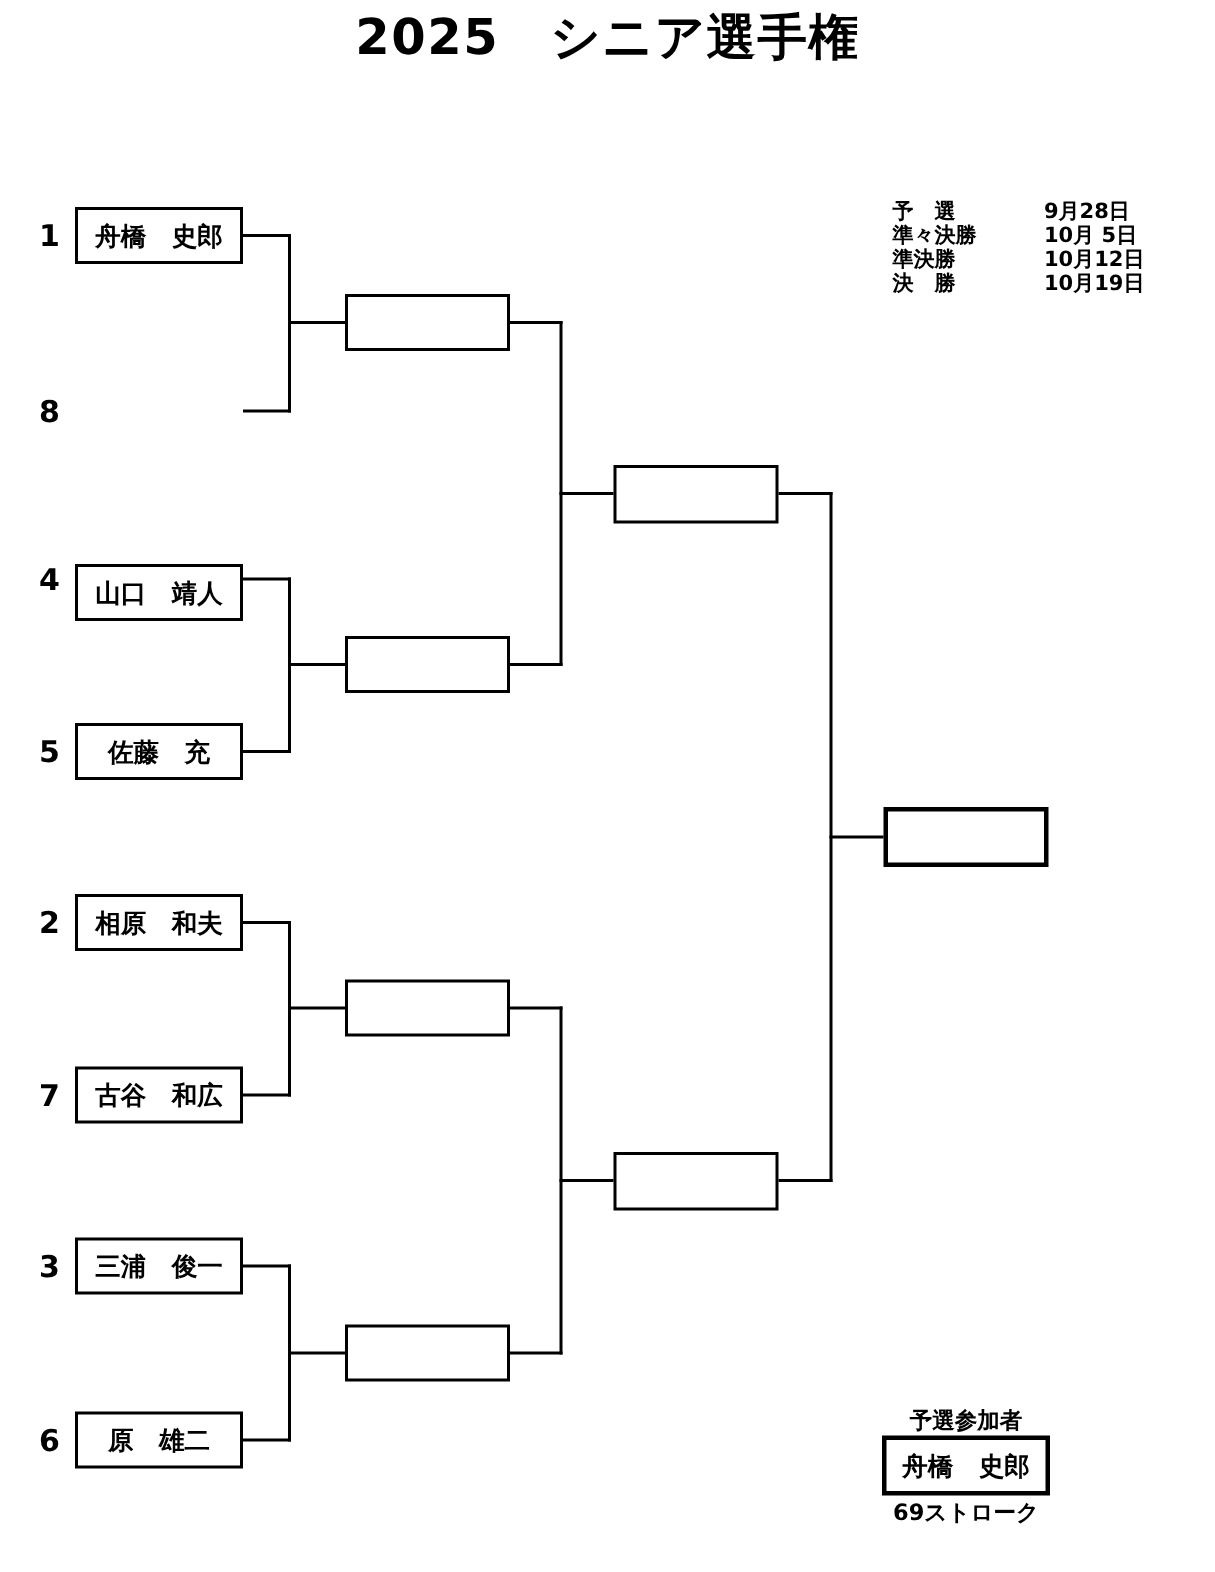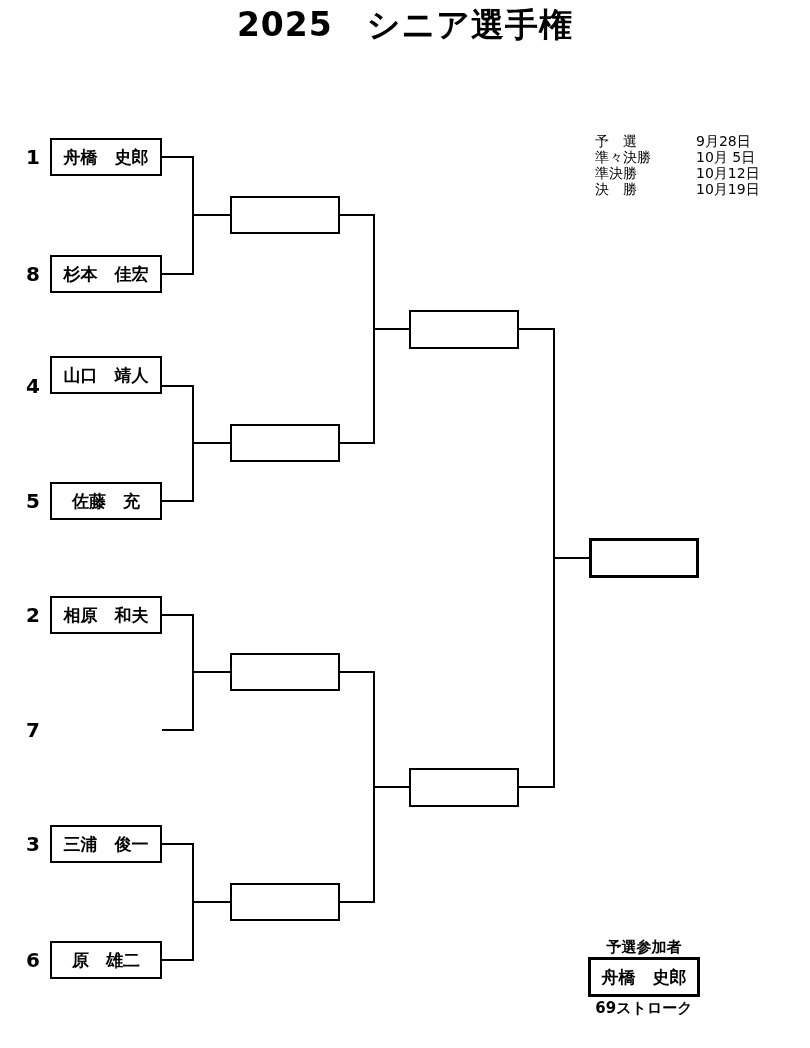--- a/index.html
+++ b/index.html
@@ -29,21 +29,21 @@
   .wbox {
     position:absolute; border:2px solid #000; box-sizing:border-box; background:#fff;
   }
   .thick { border-width:3px; }
   
   .hl { position:absolute; height:2px; background:#000; }
   .vl { position:absolute; width:2px; background:#000; }
   
   .schedule {
     position:absolute; left:595px; top:133px; width:194px;
-    font-size:14px; font-weight:normal;
+    font-size:14px; font-weight:bold;
   }
   .schedule .row { display:flex; height:16px; line-height:16px; }
   .schedule .lbl { flex:1; text-align:left; white-space:pre; }
   .schedule .dt  { width:93px; text-align:left; white-space:pre; }
   
   .med-label {
     position:absolute; left:588px; top:938px; width:112px;
     text-align:center; font-size:15px; font-weight:bold; white-space:pre;
   }
   .med-box {
@@ -90,24 +90,24 @@
   <div class="seed" style="top:138px">1</div>
   <div class="seed" style="top:255px">8</div>
   <div class="seed" style="top:367px">4</div>
   <div class="seed" style="top:482px">5</div>
   <div class="seed" style="top:596px">2</div>
   <div class="seed" style="top:711px">7</div>
   <div class="seed" style="top:825px">3</div>
   <div class="seed" style="top:941px">6</div>
 
   <div class="pbox" style="top:138px">舟橋　史郎</div>
-  <div class="pbox" style="top:255px">杉本　佳宏</div>
-  <div class="pbox" style="top:356px">山口　靖人</div>
+  <div class="pbox" style="top:376px">山口　靖人</div>
   <div class="pbox" style="top:482px">佐藤　充</div>
   <div class="pbox" style="top:596px">相原　和夫</div>
+  <div class="pbox" style="top:711px">古谷　和広</div>
   <div class="pbox" style="top:825px">三浦　俊一</div>
   <div class="pbox" style="top:941px">原　雄二</div>
 
   <div class="wbox" style="left:230px;top:196px;width:110px;height:38px"></div>
   <div class="wbox" style="left:230px;top:424px;width:110px;height:38px"></div>
   <div class="wbox" style="left:230px;top:653px;width:110px;height:38px"></div>
   <div class="wbox" style="left:230px;top:883px;width:110px;height:38px"></div>
   <div class="wbox" style="left:409px;top:310px;width:110px;height:39px"></div>
   <div class="wbox" style="left:409px;top:768px;width:110px;height:39px"></div>
   <div class="wbox thick" style="left:589px;top:538px;width:110px;height:40px"></div>

